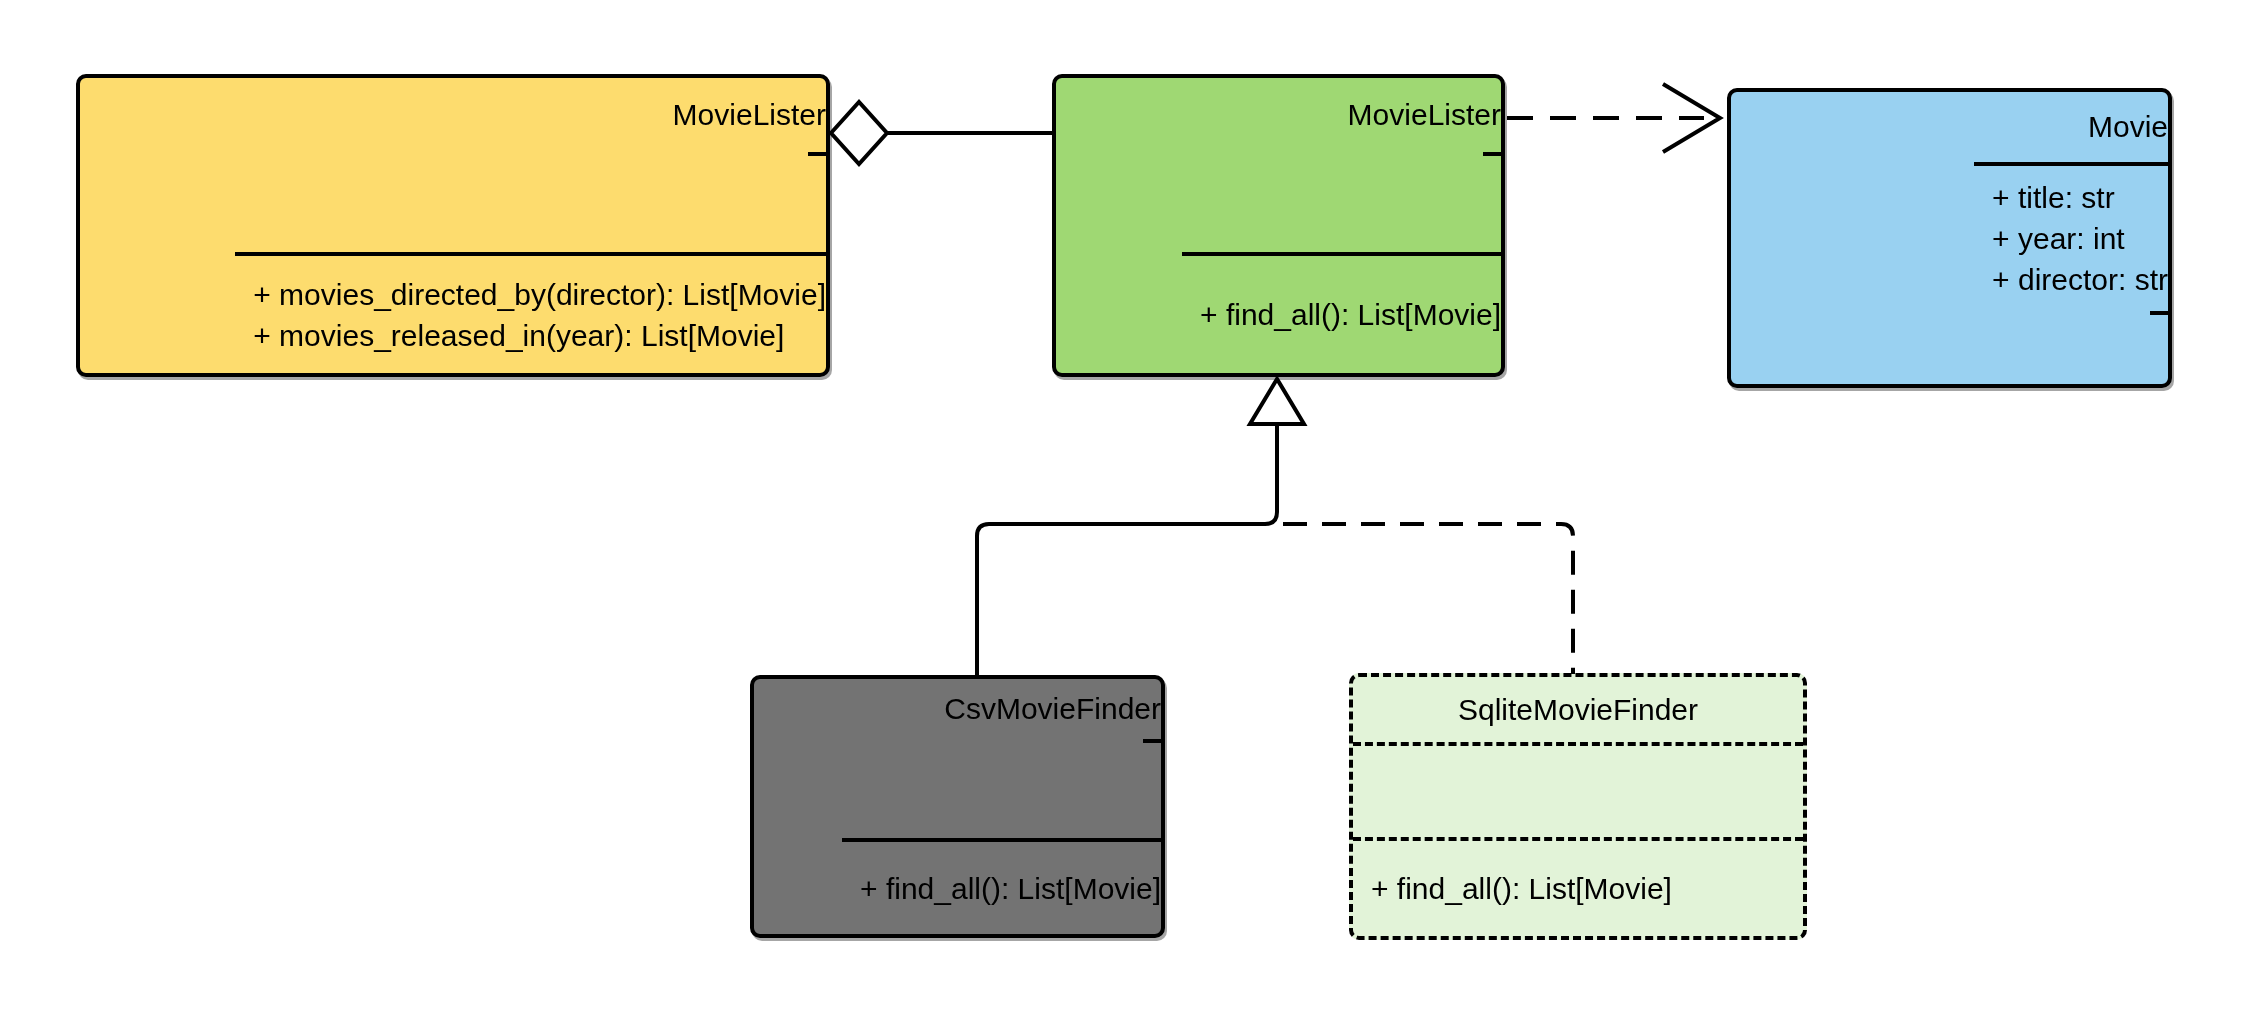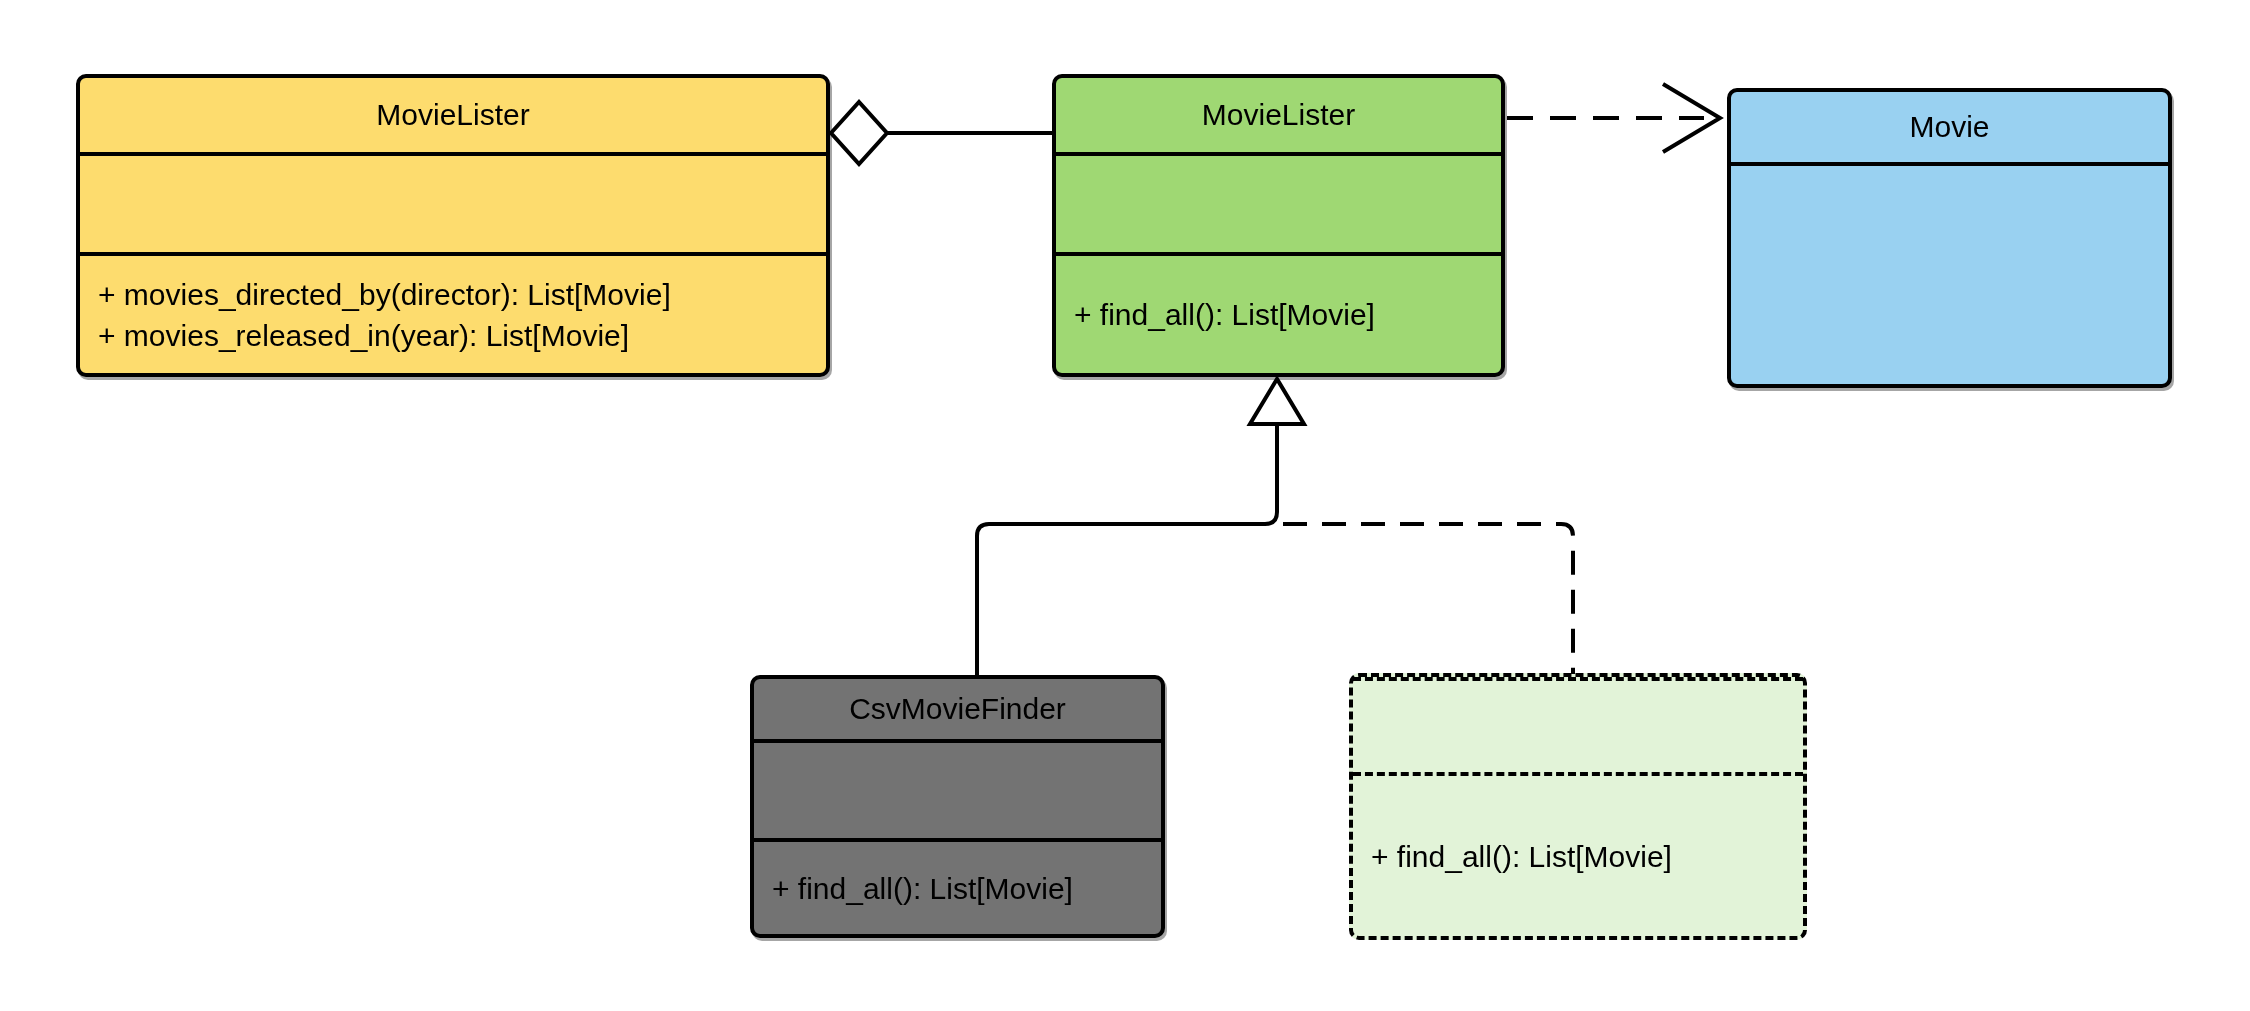--- a/index.html
+++ b/index.html
@@ -15,21 +15,21 @@
 
   
   .uml-class {
     position: absolute;
     box-sizing: border-box;
     border: 4px solid #000;
     border-radius: 10px;
     display: flex;
     flex-direction: column;
   }
-  .uml-class.solid-box { box-shadow: 2px 3px 0 rgba(0,0,0,0.35); }
+  .uml-class.solid-box { box-shadow: 2px 3px 0 rgba(0,0,0,0.35); align-items: flex-end; }
   .uml-class.dashed-box { border-style: dashed; }
 
   .cmp { box-sizing: content-box; }
   .cmp-title {
     display: flex;
     align-items: center;
     justify-content: center;
     font-size: 30px;
     white-space: nowrap;
   }
@@ -100,32 +100,38 @@
   <div class="uml-class solid-box" id="box-moviefinder">
     <div class="cmp cmp-title">MovieLister</div>
     <div class="cmp cmp-attrs"></div>
     <div class="cmp cmp-methods">
       <div class="member">+ find_all(): List[Movie]</div>
     </div>
   </div>
 
   <div class="uml-class solid-box" id="box-movie">
     <div class="cmp cmp-title">Movie</div>
+    <div class="cmp cmp-attrs">
+      <div class="member">+ title: str</div>
+      <div class="member">+ year: int</div>
+      <div class="member">+ director: str</div>
+    </div>
     <div class="cmp cmp-methods"></div>
   </div>
 
   <div class="uml-class solid-box" id="box-csvmoviefinder">
     <div class="cmp cmp-title">CsvMovieFinder</div>
     <div class="cmp cmp-attrs"></div>
     <div class="cmp cmp-methods">
       <div class="member">+ find_all(): List[Movie]</div>
     </div>
   </div>
 
   <div class="uml-class dashed-box" id="box-sqlitemoviefinder">
+    <div class="cmp cmp-title">SqliteMovieFinder</div>
     <div class="cmp cmp-attrs"></div>
     <div class="cmp cmp-methods">
       <div class="member">+ find_all(): List[Movie]</div>
     </div>
   </div>
 
   <svg id="edges" viewBox="0 0 2250 1011">
 
     <g>
       <line class="edge" x1="886" y1="133" x2="1056" y2="133"></line>

